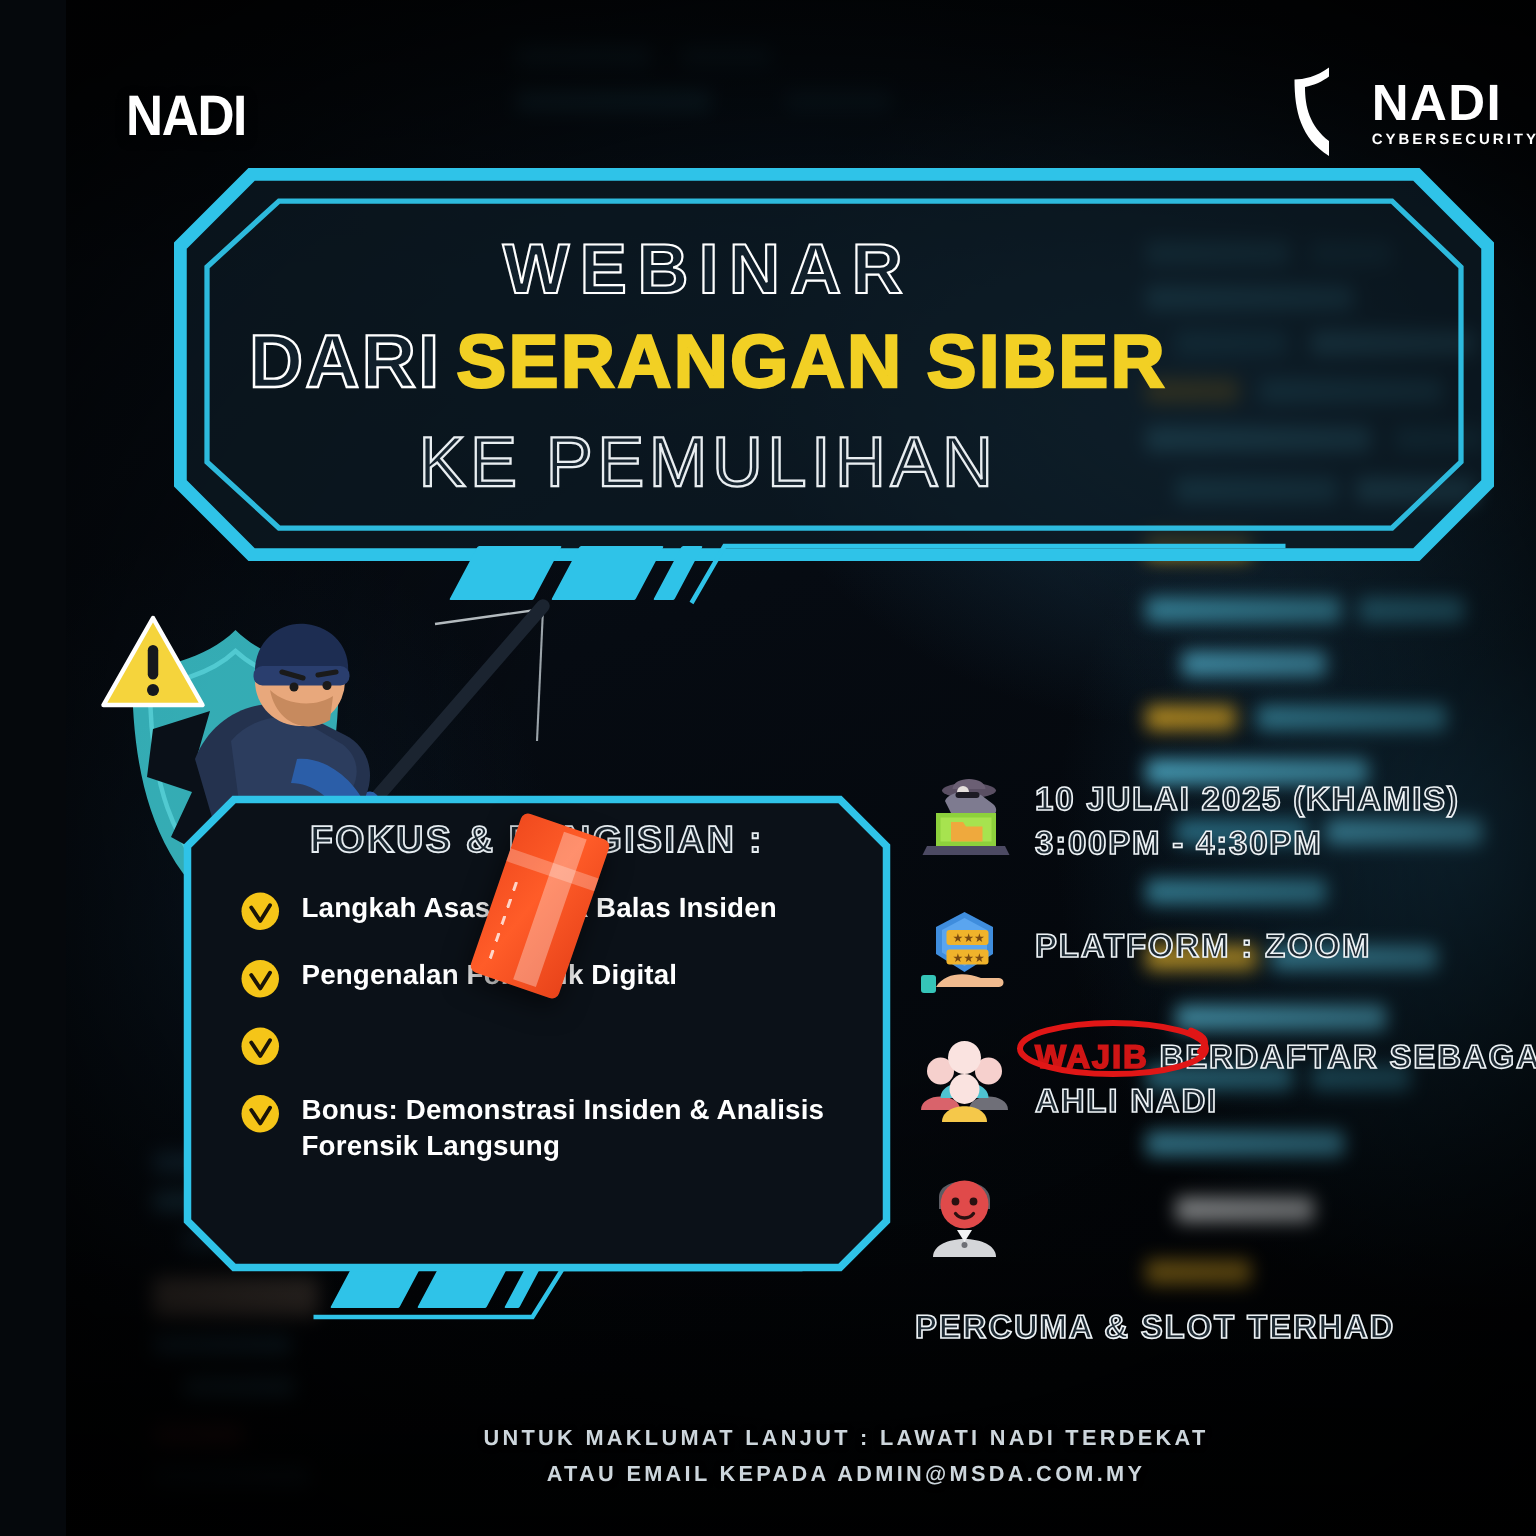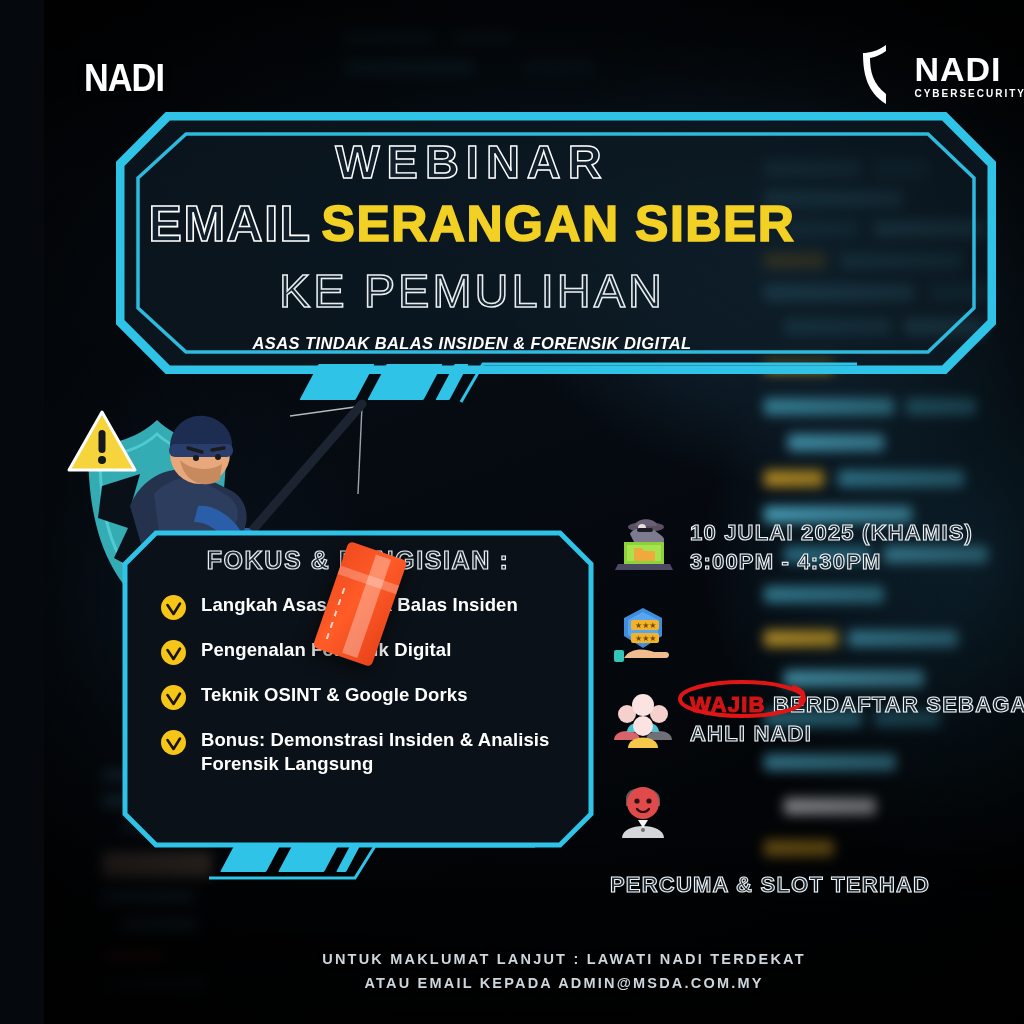--- a/index.html
+++ b/index.html
@@ -213,24 +213,23 @@
   <div class="hex-frame">
     <svg class="hex-outer" viewBox="0 0 880 262" preserveAspectRatio="none">
       <path d="M52 4 L828 4 L876 52 L876 210 L828 258 L52 258 L4 210 L4 52 Z" fill="rgba(12,26,36,0.72)" stroke="#2fc3e8" stroke-width="9"></path>
       <path d="M70 22 L812 22 L858 66 L858 196 L812 240 L70 240 L22 196 L22 66 Z" fill="none" stroke="#2fc3e8" stroke-width="3.5" opacity=".95"></path>
     </svg>
   </div>
 
   <div class="title-block">
     <div class="t-webinar">WEBINAR</div>
     <div class="t-line2">
-      <span class="t-dari">EMAIL</span><span class="t-serangan">SERANGAN SIBER</span>
+      <span class="t-dari">DARI</span><span class="t-serangan">SERANGAN SIBER</span>
     </div>
     <div class="t-line3">KE PEMULIHAN</div>
-    <div class="t-sub">ASAS TINDAK BALAS INSIDEN &amp; FORENSIK DIGITAL</div>
   </div>
 
   <div class="deco" style="left:255px; top:360px; width:260px; height:46px;">
     <div class="slash" style="left:10px;  top:4px;  width:56px; height:36px;"></div>
     <div class="slash" style="left:78px;  top:4px;  width:56px; height:36px;"></div>
     <div class="slash" style="left:146px; top:4px;  width:14px; height:36px;"></div>
     <svg style="position:absolute; left:160px; top:0px; width:400px; height:46px;" viewBox="0 0 400 46" preserveAspectRatio="none">
       <path d="M2 42 L24 4 L398 4" fill="none" stroke="#2fc3e8" stroke-width="3"></path>
     </svg>
   </div>
@@ -305,21 +304,20 @@
             <path d="M7.5 11 L13.5 20 L20 9.5" fill="none" stroke="#1a1408" stroke-width="2.6" stroke-linecap="round" stroke-linejoin="round"></path>
           </svg>
           <div class="bullet-txt">Pengenalan Forensik Digital</div>
         </div>
 
         <div class="bullet">
           <svg class="check" viewBox="0 0 27 27">
             <circle cx="13.5" cy="13.5" r="12.5" fill="#f5c518"></circle>
             <path d="M7.5 11 L13.5 20 L20 9.5" fill="none" stroke="#1a1408" stroke-width="2.6" stroke-linecap="round" stroke-linejoin="round"></path>
           </svg>
-          <div class="bullet-txt">Teknik OSINT &amp; Google Dorks</div>
         </div>
 
         <div class="bullet">
           <svg class="check" viewBox="0 0 27 27">
             <circle cx="13.5" cy="13.5" r="12.5" fill="#f5c518"></circle>
             <path d="M7.5 11 L13.5 20 L20 9.5" fill="none" stroke="#1a1408" stroke-width="2.6" stroke-linecap="round" stroke-linejoin="round"></path>
           </svg>
           <div class="bullet-txt">Bonus: Demonstrasi Insiden &amp; Analisis Forensik Langsung</div>
         </div>
 
@@ -359,20 +357,23 @@
           <path d="M33 8 L52 18 L52 36 L33 48 L14 36 L14 18 Z" fill="#3f8ddd"></path>
           <path d="M33 12 L48 20 L48 35 L33 44 L18 35 L18 20 Z" fill="#5aa5ef"></path>
           <rect x="21" y="20" width="28" height="10" rx="2" fill="#f0b32b"></rect>
           <rect x="21" y="33" width="28" height="10" rx="2" fill="#f0b32b"></rect>
           <text x="25" y="28" font-size="8" fill="#7a4a10">★★★</text>
           <text x="25" y="41" font-size="8" fill="#7a4a10">★★★</text>
           <path d="M14 58 C20 48, 34 48, 44 52 L56 52 C60 52, 60 58, 56 58 Z" fill="#f0bb8f"></path>
           <rect x="4" y="50" width="10" height="12" rx="2" fill="#35c4b8"></rect>
         </svg>
       </div>
+      <div class="info-txt" style="padding-top:16px;">
+        <span class="plain">PLATFORM : ZOOM</span>
+      </div>
     </div>
 
     <div class="info-row" style="margin-top:12px;">
       <div class="info-ico">
         <svg viewBox="0 0 66 66">
           <circle cx="17" cy="26" r="9" fill="#f6d0cd"></circle>
           <path d="M4 52 C4 40, 30 40, 30 52 Z" fill="#d9636b"></path>
           <circle cx="49" cy="26" r="9" fill="#f6d0cd"></circle>
           <path d="M36 52 C36 40, 62 40, 62 52 Z" fill="#6f6f78"></path>
           <circle cx="33" cy="17" r="11" fill="#fae3e0"></circle>

